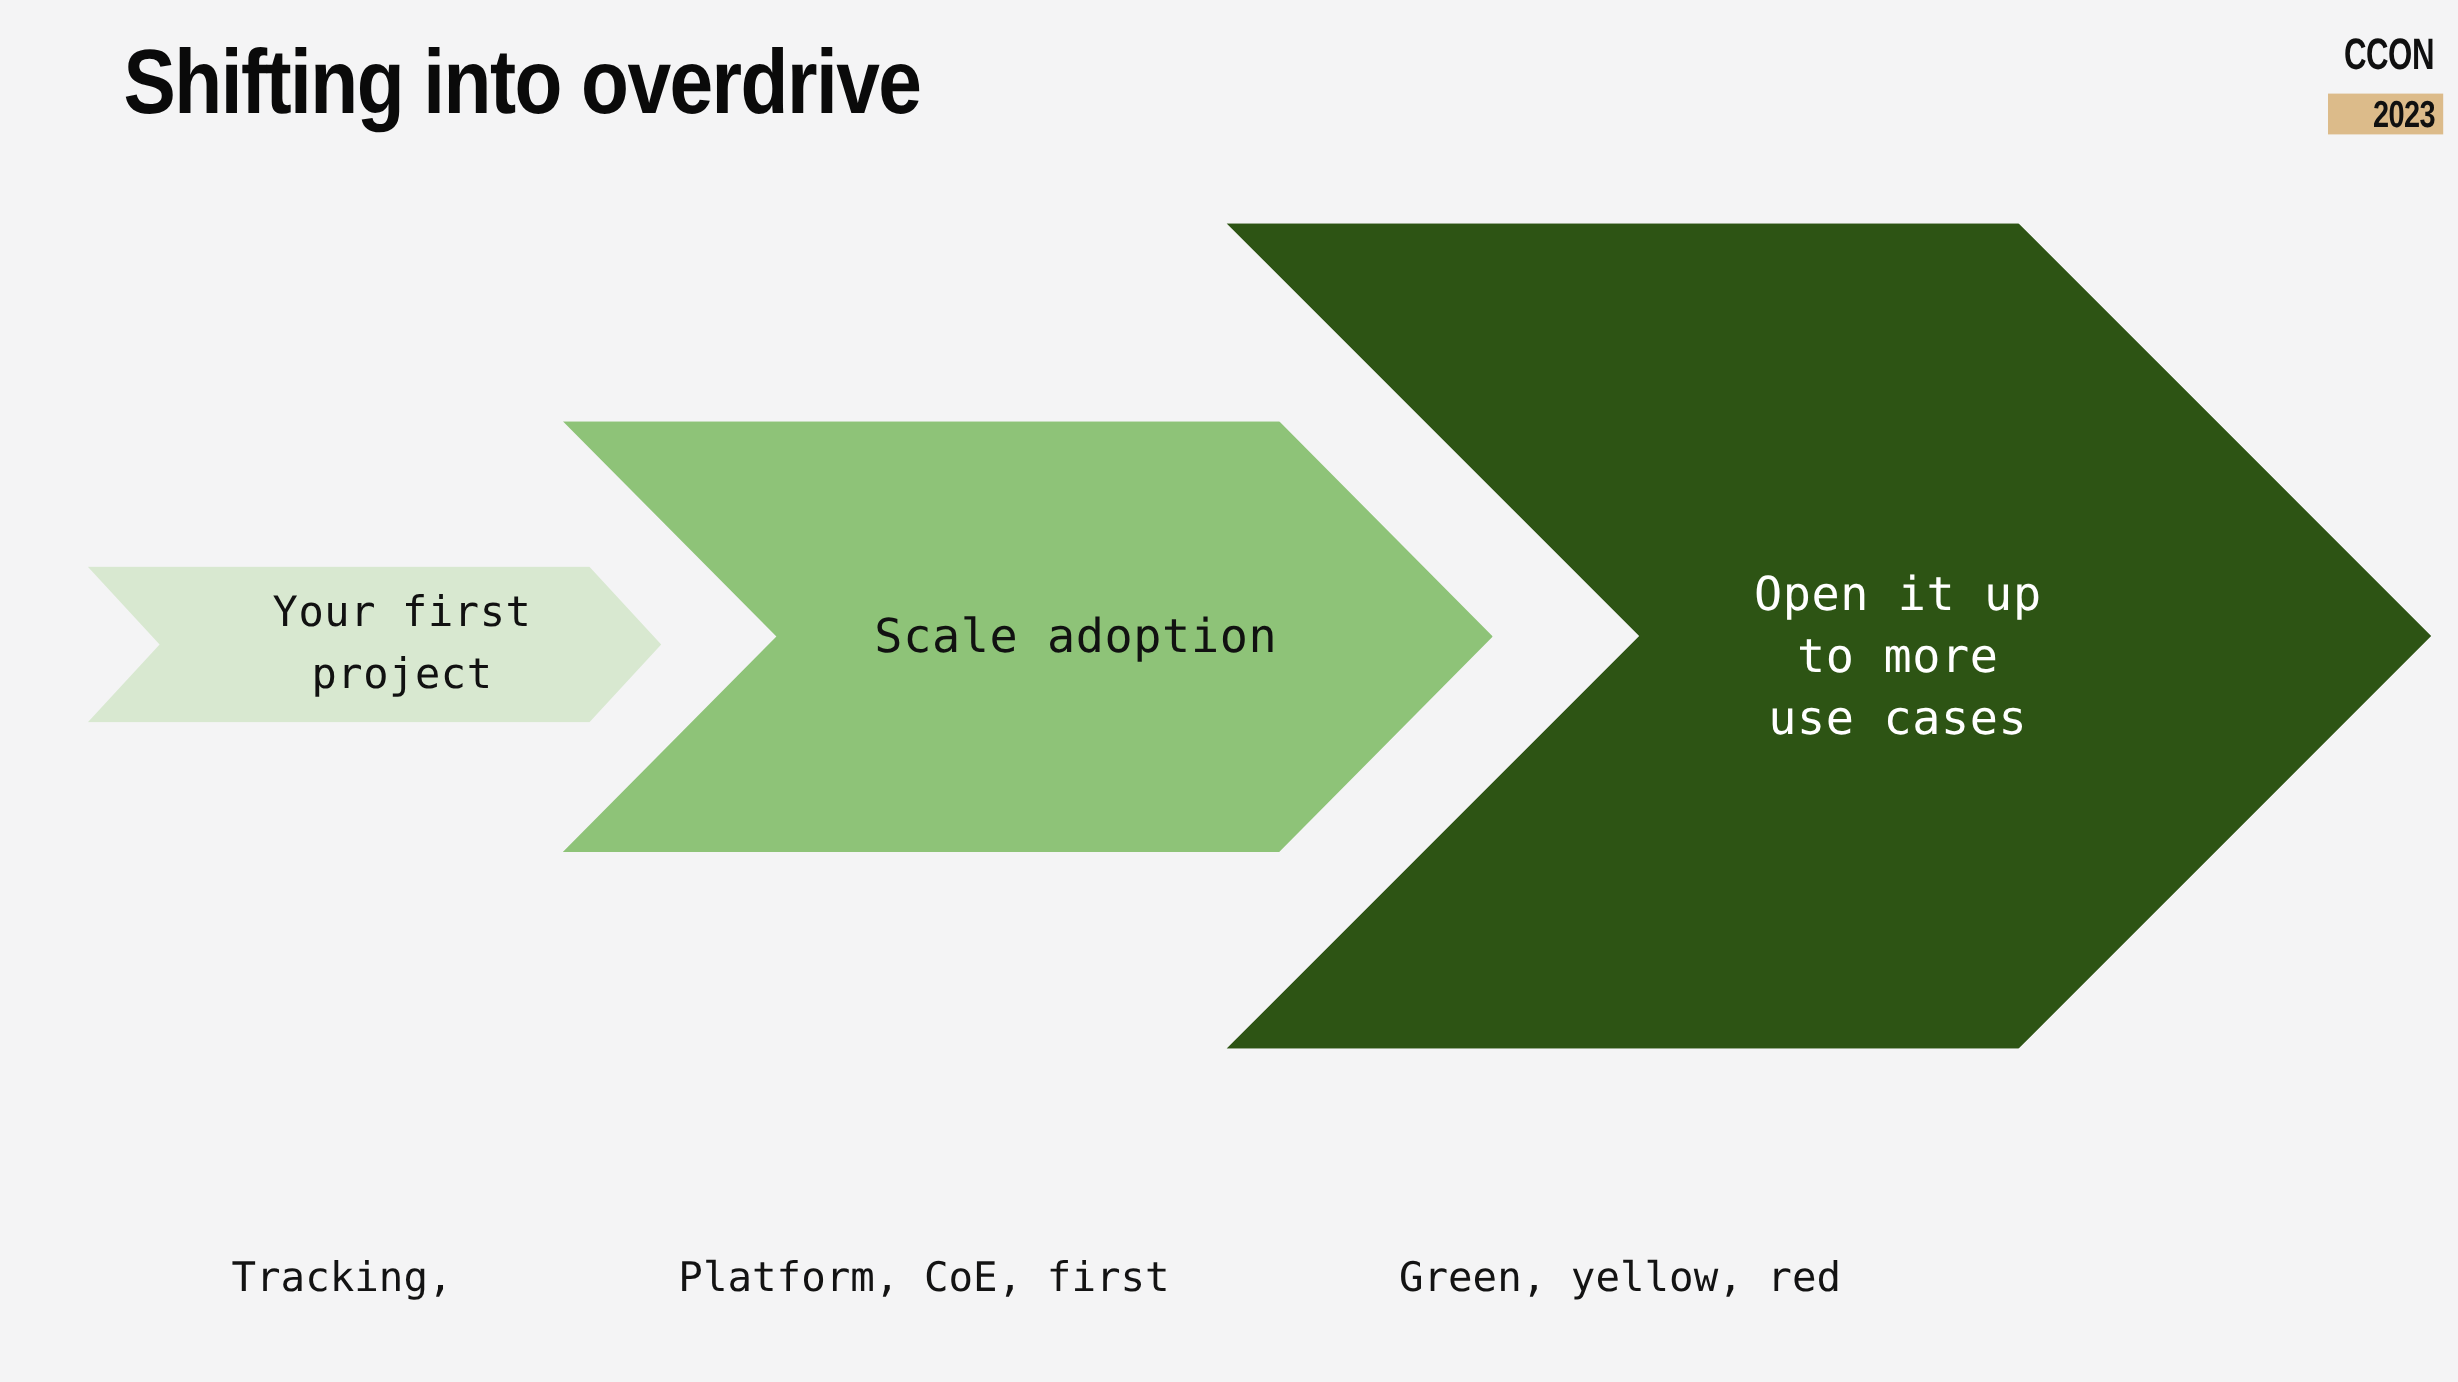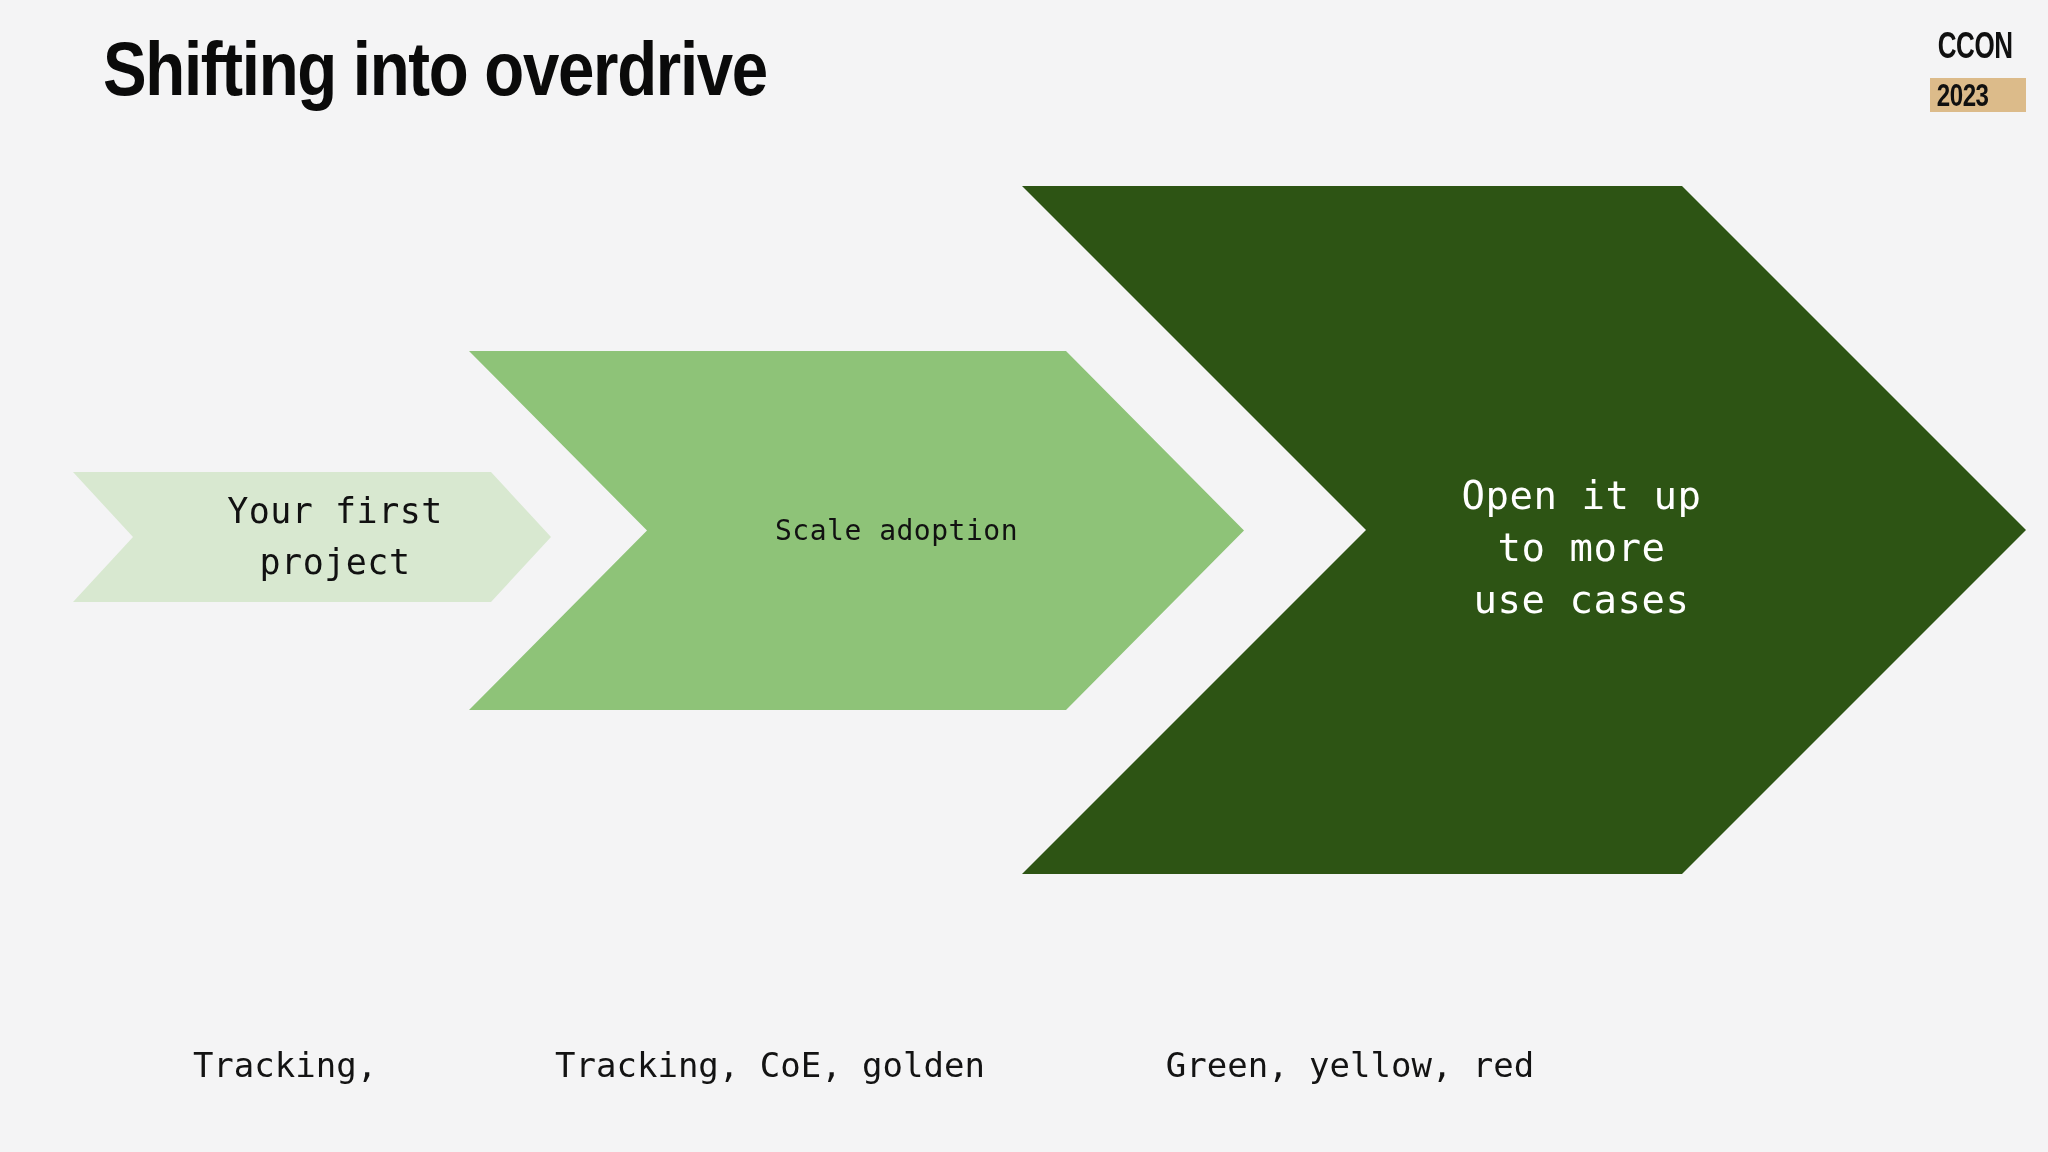--- a/index.html
+++ b/index.html
@@ -27,24 +27,24 @@
     letter-spacing: -1.5px;
     color: #0a0a0a;
     transform: scaleX(0.86);
     transform-origin: left top;
     white-space: nowrap;
   }
 
   
   #logo {
     position: absolute;
-    right: 22px;
+    right: 12px;
     top: 26px;
     width: 96px;
-    text-align: left;
+    text-align: right;
     user-select: none;
   }
   #logo-ccon {
     font-family: "Liberation Sans", sans-serif;
     font-weight: bold;
     font-size: 31px;
     line-height: 33px;
     letter-spacing: -0.5px;
     color: #101010;
     transform: scaleX(0.84) scaleY(1.18);
@@ -94,21 +94,21 @@
 
   #chevron-2 {
     left: 469px;
     top: 351px;
     width: 775px;
     height: 359px;
     background: #8ec378;
     clip-path: polygon(0 0, calc(100% - 178px) 0, 100% 50%, calc(100% - 178px) 100%, 0 100%, 178px 50%);
   }
   #chevron-2 .chev-text {
-    font-size: 28px;
+    font-size: 39px;
     line-height: 52px;
     color: #111111;
     padding-left: 80px;
     letter-spacing: 0.5px;
   }
 
   #chevron-3 {
     left: 1022px;
     top: 186px;
     width: 1004px;
@@ -175,21 +175,21 @@
   </div>
 </div>
 
 <div class="caption" id="caption-1">
   <span class="chev-line">Tracking,</span>
   
   
 </div>
 
 <div class="caption" id="caption-2">
-  <span class="chev-line">Tracking, CoE, golden</span>
+  <span class="chev-line">Platform, CoE, first</span>
   
 </div>
 
 <div class="caption" id="caption-3">
   <span class="chev-line">Green, yellow, red</span>
   
   
 </div>
 
 </body></html>

